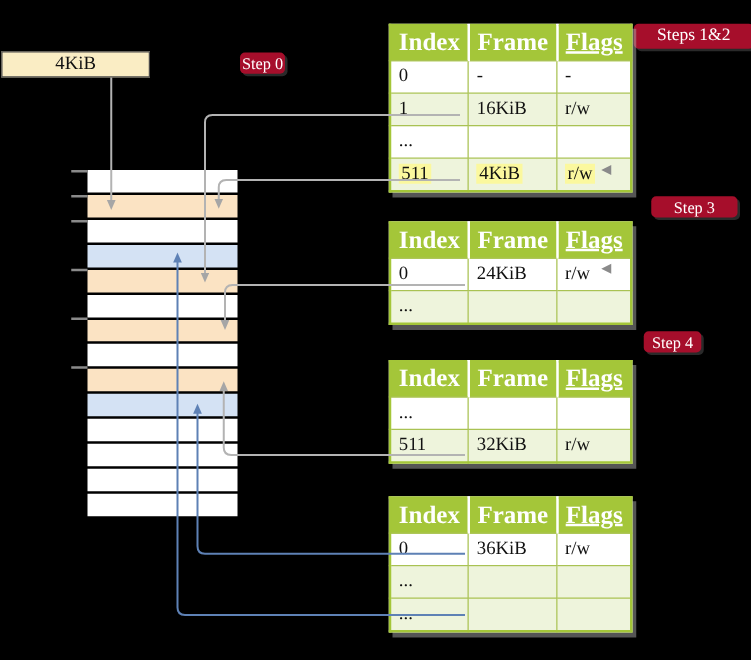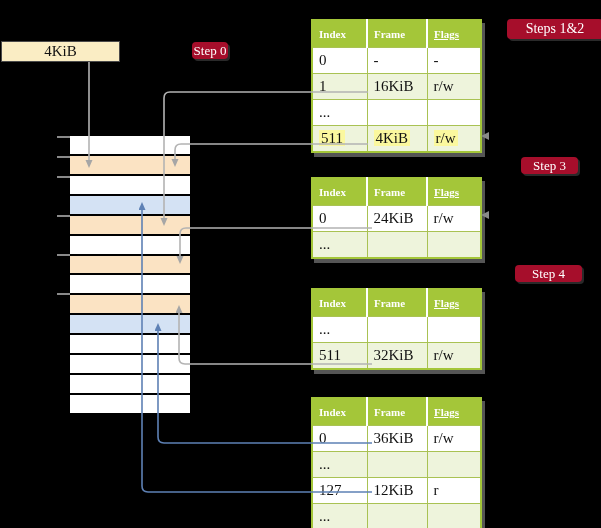--- a/index.html
+++ b/index.html
@@ -22,40 +22,40 @@
   }
   
   .badge{
     position:absolute;background:var(--badge-red);color:#fff;
     font-size:13px;line-height:17px;height:17px;text-align:center;
     border-radius:4px;box-shadow:2px 2px 0 rgba(150,150,150,.28);
     white-space:nowrap;
   }
   #badge-step0{left:192px;top:42px;width:36px;}
   #badge-steps12{left:507px;top:19px;width:96px;font-size:14px;line-height:20px;height:20px;}
-  #badge-step3{left:521px;top:157px;width:57px;}
-  #badge-step4{left:515px;top:265px;width:67px;}
+  #badge-step3{left:521px;top:157px;width:69px;}
+  #badge-step4{left:515px;top:265px;width:46px;}
   
   .mem{
     position:absolute;left:70px;top:136px;width:120px;height:277px;
     background:#000;display:flex;flex-direction:column;gap:2px;
   }
   .mem-row{flex:1;}
   .mem-white{background:#ffffff;}
   .mem-peach{background:var(--peach);}
   .mem-blue{background:var(--blue-frame);}
   .tick{position:absolute;left:57px;width:13px;height:2px;background:var(--tick);}
   
   table.pt{
     position:absolute;left:311px;border-collapse:collapse;background:#fff;
     border:2px solid var(--header-green);
     box-shadow:3px 4px 0 rgba(170,170,170,.5);
   }
   .pt th{
-    background:var(--header-green);color:#fff;font-weight:bold;font-size:11px;
+    background:var(--header-green);color:#fff;font-weight:bold;font-size:20px;
     text-align:left;padding:2px 6px;height:22px;border-right:2.5px solid #fff;
     font-family:inherit;
   }
   .pt th:last-child{border-right:none;text-decoration:underline;}
   .pt td{
     font-size:15px;color:#111;padding:1px 6px;height:23px;
     border:1.5px solid var(--cell-border);vertical-align:middle;
     font-family:inherit;
   }
   .pt tr.shaded td{background:var(--row-green);}
@@ -207,25 +207,20 @@
     </tr>
     <tr>
       <td>0</td>
       <td>36KiB</td>
       <td>r/w</td>
     </tr>
     <tr class="shaded">
       <td>...</td>
       <td></td>
       <td></td>
-    </tr>
-    <tr>
-      <td>127</td>
-      <td>12KiB</td>
-      <td>r</td>
     </tr>
     <tr class="shaded">
       <td>...</td>
       <td></td>
       <td></td>
     </tr>
   </tbody>
     </table>
 
   <svg class="overlay" width="601" height="528" viewBox="0 0 601 528">

